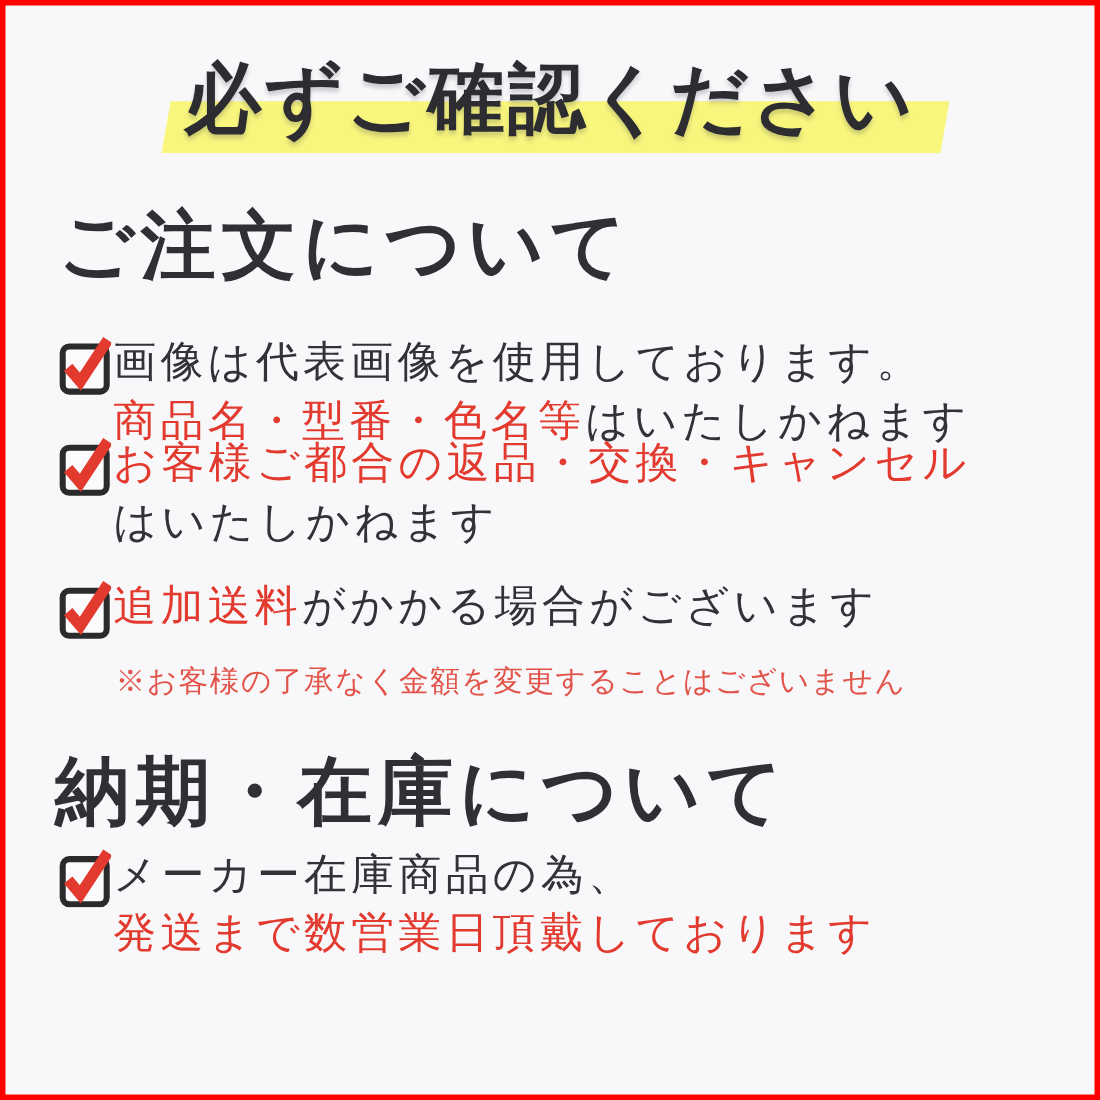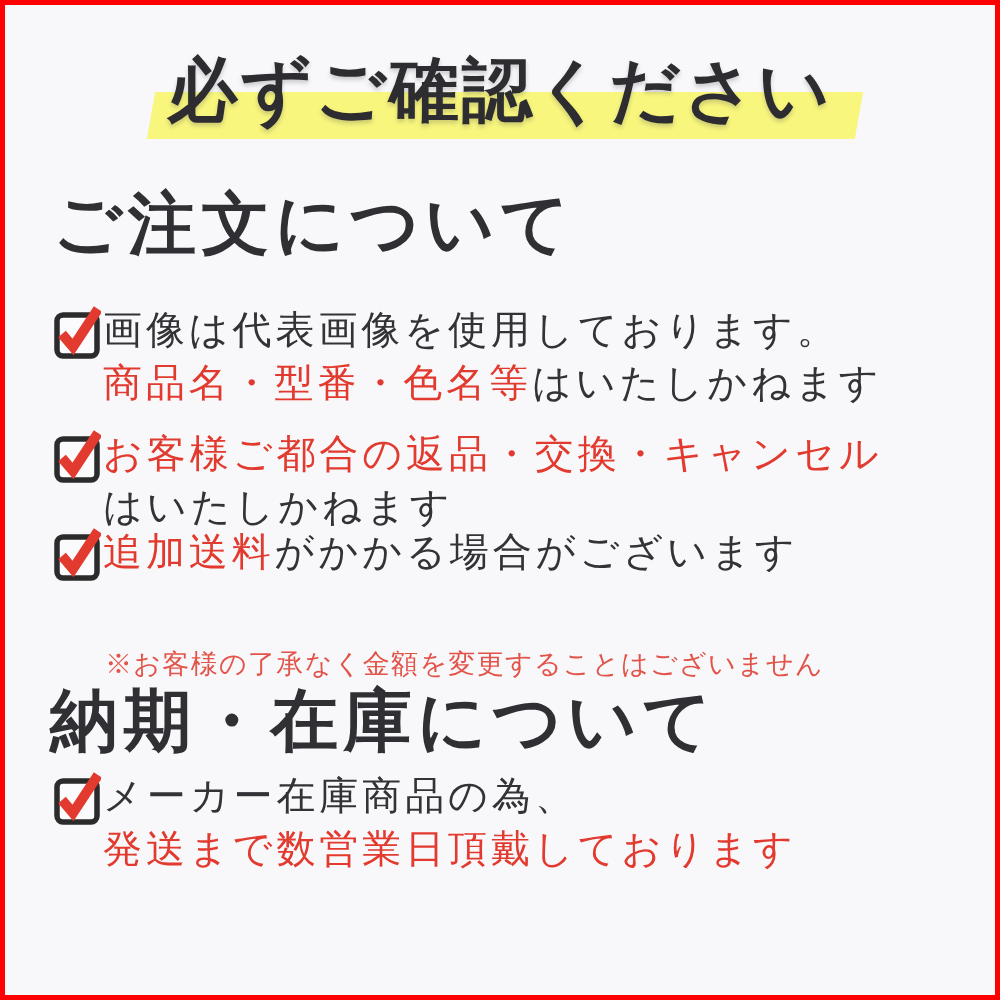--- a/index.html
+++ b/index.html
@@ -46,42 +46,42 @@
   .heading-order{top:186px;}
   .heading-stock{top:683px;left:45px;}
   
   .item{
     position:absolute;
     left:48px;
     display:flex;
     align-items:flex-start;
   }
   .item-1{top:266px;margin-top:32px;}
-  .item-2{top:390px;margin-top:32px;}
+  .item-2{top:390px;}
   .item-3{top:520px;}
   .item-4{top:764px;}
   .item-5{top:887px;}
   .cb{
     width:48px;height:56px;
     flex:0 0 auto;
     margin-right:2px;
   }
   .lines{
     font-size:39px;
     line-height:53px;
     letter-spacing:0.1em;
     color:#323237;
     white-space:nowrap;
   }
   .seg-red{color:#e23a2e;}
   .seg-black{color:#323237;}
   
   .note{
     position:absolute;
-    left:100px;top:640px;
+    left:100px;top:596px;
     font-size:27px;
     line-height:38px;
     letter-spacing:0.05em;
     color:#e25449;
     white-space:nowrap;
   }
 </style>
 </head>
 <body>
 

